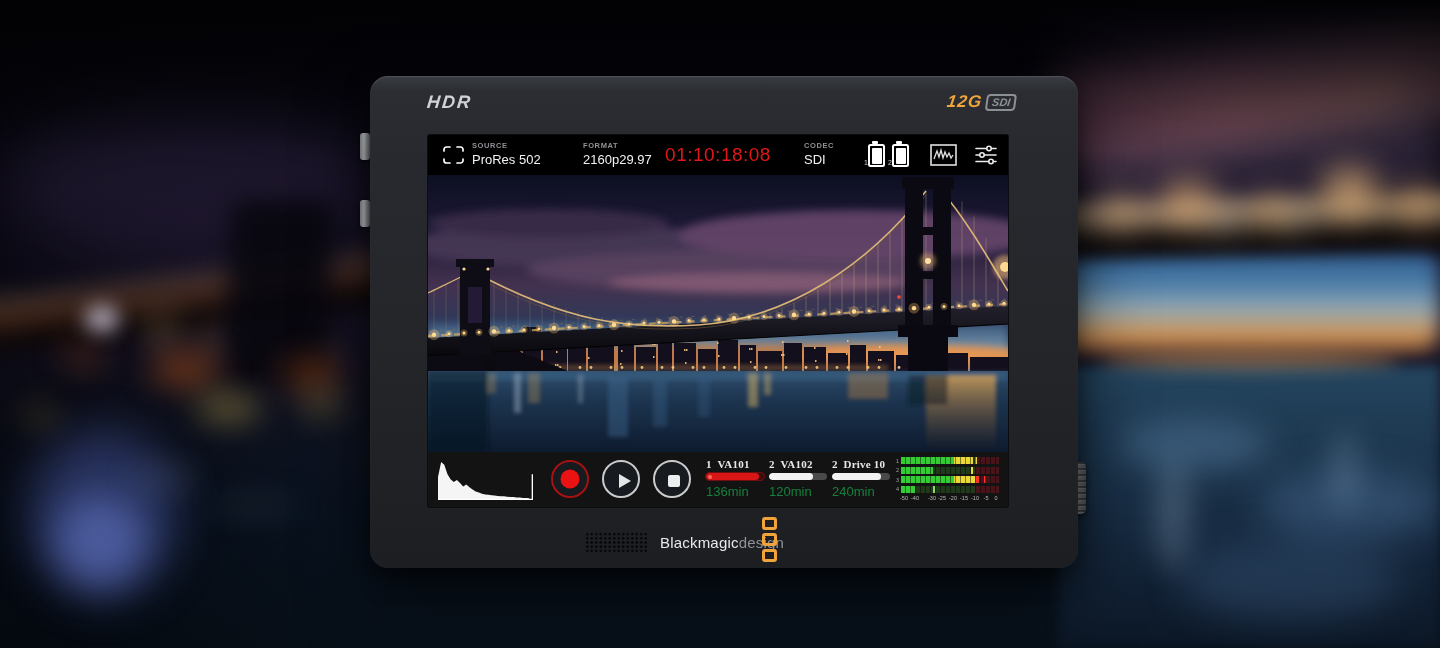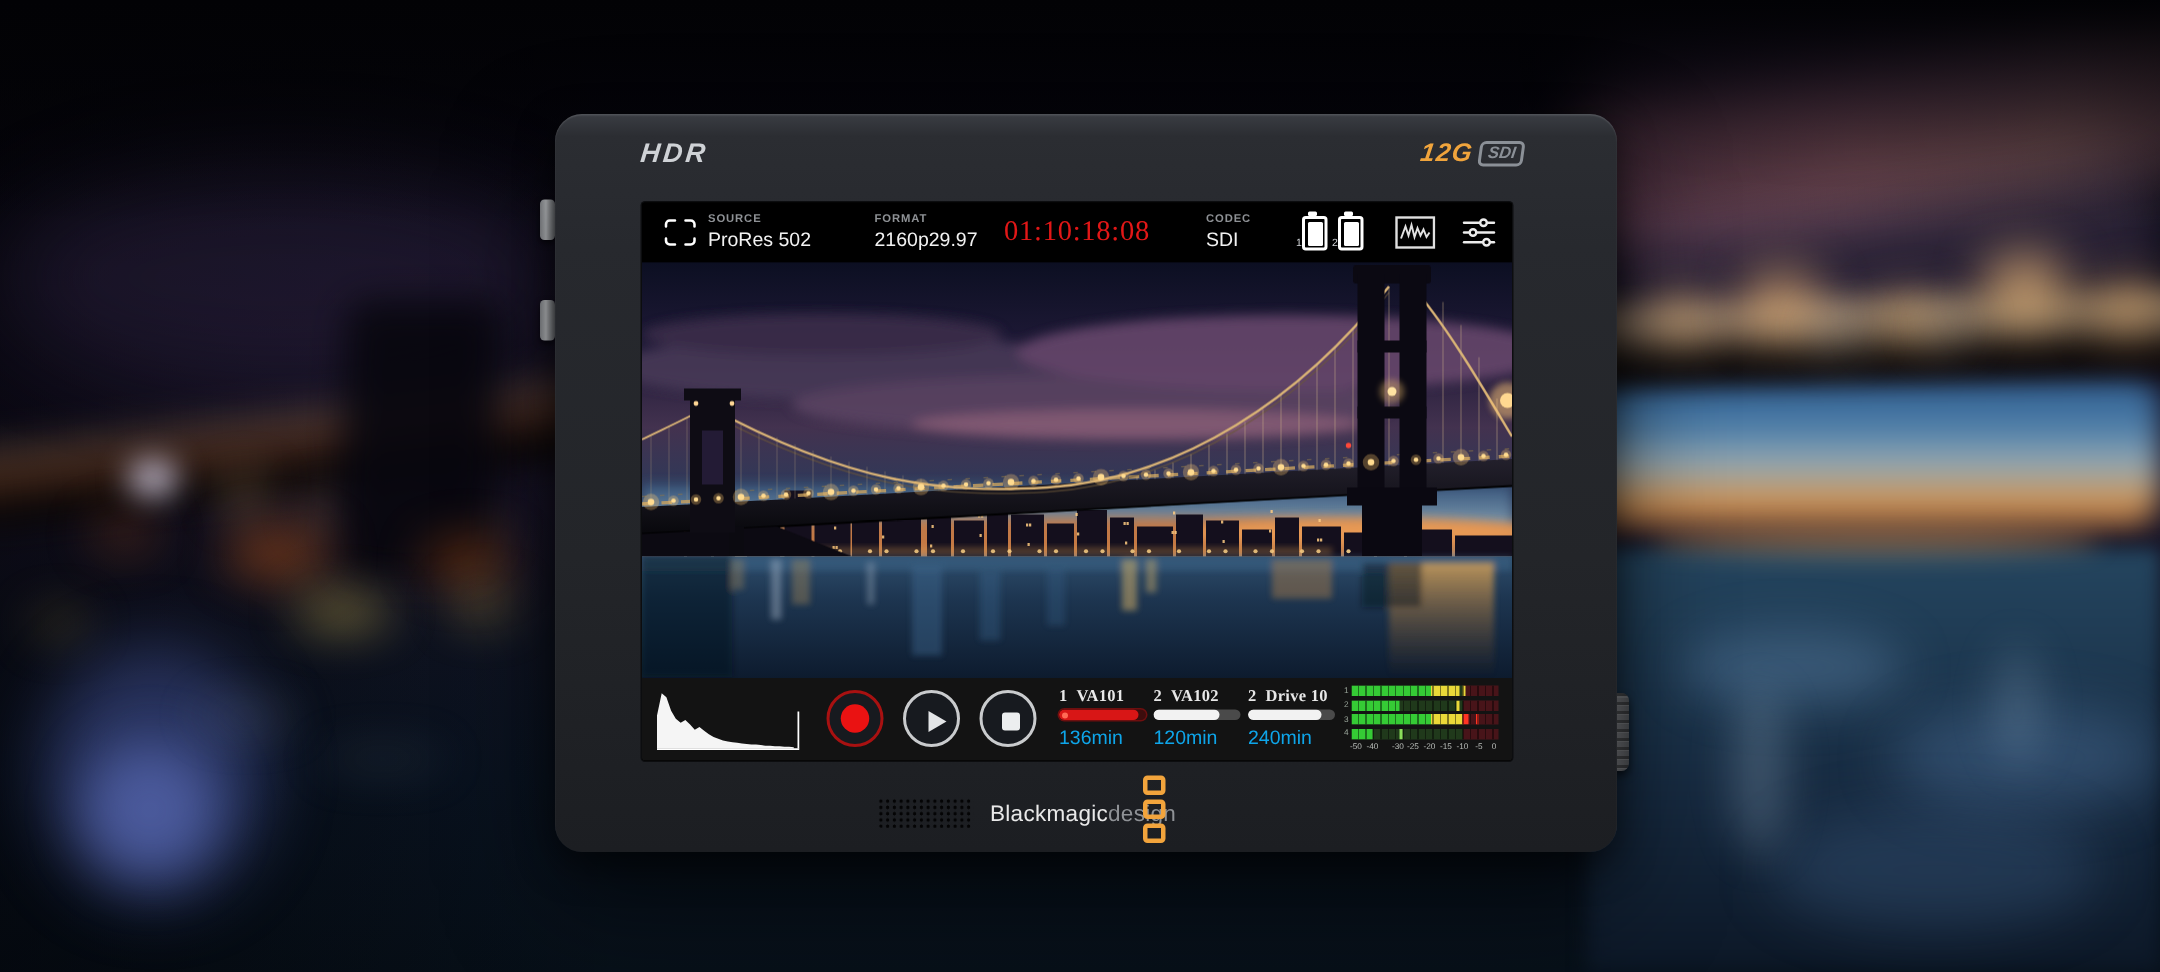--- a/index.html
+++ b/index.html
@@ -72,21 +72,21 @@
     border-radius:4px;padding:0 4px;line-height:13px;}
   .screen{position:absolute;left:58px;top:59px;width:580px;height:372px;background:#000;border-radius:2px;
     overflow:hidden;box-shadow:0 0 0 1px #0c0d0f, inset 0 0 10px rgba(0,0,0,.8);}
 
   
   .statusbar{position:absolute;left:0;top:0;width:580px;height:40px;background:#000;}
   .sb-item{position:absolute;top:6px;}
   .sb-label{font-size:7.5px;font-weight:bold;letter-spacing:.6px;color:#8e9195;display:block;}
   .sb-value{font-size:13px;color:#f2f2f2;display:block;margin-top:2px;}
   .timecode{position:absolute;left:50%;top:9px;transform:translateX(-50%);
-    font-family:Liberation Serif, serif;font-size:19px;letter-spacing:.5px;}
+    font-family:Liberation Sans, sans-serif;font-size:19px;letter-spacing:.5px;}
   .frame-icon{position:absolute;left:14px;top:10px;}
   .bats{position:absolute;left:440px;top:9px;display:flex;gap:7px;}
   .bat{position:relative;width:13px;height:19px;border:2px solid #fff;border-radius:2.5px;background:#000;}
   .bat::before{content:"";position:absolute;left:2px;top:-5px;width:6px;height:2.5px;background:#fff;border-radius:1px;}
   .bat-fill{position:absolute;inset:1.5px;background:#fff;border-radius:1px;}
   .bat-num{position:absolute;left:-6px;bottom:-1px;font-size:7px;color:#cfd2d6;}
   .wave-icon{position:absolute;left:502px;top:9px;}
   .set-icon{position:absolute;left:546px;top:9px;}
 
   
@@ -102,21 +102,21 @@
   .play-tri{position:absolute;left:15px;top:12px;width:0;height:0;border-left:12px solid #e3e5e7;border-top:7px solid transparent;border-bottom:7px solid transparent;}
   .stop{left:225px;border:2px solid #c9cbcd;}
   .stop-sq{position:absolute;left:13px;top:13px;width:12px;height:12px;border-radius:2px;background:#eceeef;}
   .storage{position:absolute;top:6px;width:62px;}
   .st-label{font-size:11px;font-weight:bold;color:#e8e8e8;letter-spacing:.2px;white-space:nowrap;font-family:Liberation Serif, serif;}
   .st-bar{position:relative;margin-top:3px;width:58px;height:7px;border-radius:4px;overflow:hidden;}
   .st-bar.red{background:#3d0d0d;box-shadow:0 0 0 1px #6e0f0f;}
   .st-bar.white{background:#4a4a4a;}
   .st-fill{position:absolute;left:0;top:0;bottom:0;border-radius:4px;}
   .st-dot{position:absolute;left:2px;top:1.5px;width:4px;height:4px;border-radius:50%;background:#ff6a55;}
-  .st-time{margin-top:4px;font-size:13px;color:#0ea5e9;}
+  .st-time{margin-top:4px;font-size:13px;color:#15803d;}
   .meters{position:absolute;left:465px;top:5px;width:106px;}
   .m-row{display:flex;align-items:center;height:7px;margin-bottom:2.5px;}
   .m-ch{width:6px;font-size:5.5px;color:#9aa59a;text-align:right;padding-right:1.5px;}
   .m-bar{position:relative;flex:1;height:7px;overflow:hidden;}
   .m-bar::after{content:"";position:absolute;inset:0;background:repeating-linear-gradient(90deg,transparent 0 4px,rgba(0,0,0,.45) 4px 5px);}
   .m-seg{position:absolute;top:0;bottom:0;}
   .m-scale{position:relative;height:8px;margin-left:6px;}
   .m-scale span{position:absolute;top:0;transform:translateX(-50%);font-size:5.5px;color:#b9bdb9;}
 
   

